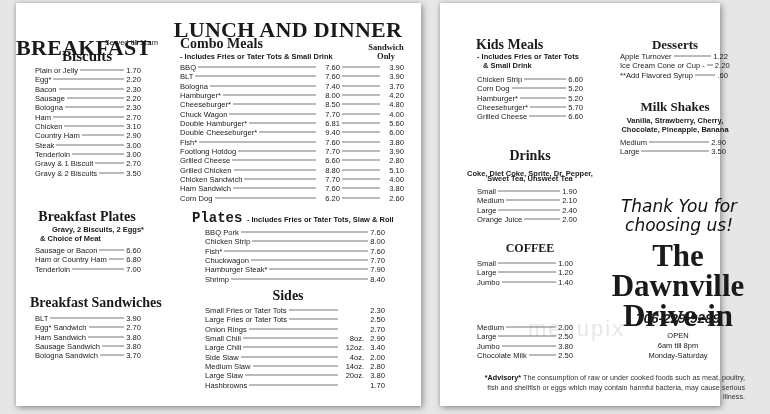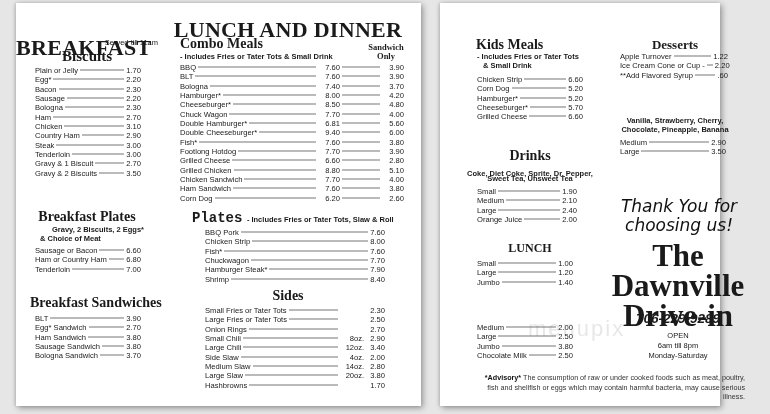--- a/index.html
+++ b/index.html
@@ -425,21 +425,21 @@
         <span class="dots"></span>
         <span class="price">2.40</span>
       </div>
       <div class="row">
         <span class="name">Orange Juice</span>
         <span class="dots"></span>
         <span class="price">2.00</span>
       </div>
     </div>
 
-  <div class="abs serif sec-title center" style="left:20px;top:238px;width:140px;font-size:12px;">LUNCH</div>
+  <div class="abs serif sec-title center" style="left:20px;top:238px;width:140px;font-size:12px;">COFFEE</div>
   <div class="rows" style="left:37px;top:256px;width:96px;" id="coffee-rows">
       <div class="row">
         <span class="name">Small</span>
         <span class="dots"></span>
         <span class="price">1.00</span>
       </div>
       <div class="row">
         <span class="name">Large</span>
         <span class="dots"></span>
         <span class="price">1.20</span>
@@ -486,20 +486,21 @@
         <span class="dots"></span>
         <span class="price">2.20</span>
       </div>
       <div class="row">
         <span class="name">**Add Flavored Syrup</span>
         <span class="dots"></span>
         <span class="price">.60</span>
       </div>
     </div>
 
+  <div class="abs serif sec-title center" style="left:170px;top:96px;width:130px;font-size:13px;">Milk Shakes</div>
   <div class="abs small-note center" style="left:168px;top:113px;width:134px;">Vanilla, Strawberry, Cherry,</div>
   <div class="abs small-note center" style="left:168px;top:122px;width:134px;">Chocolate, Pineapple, Banana</div>
   <div class="rows" style="left:180px;top:135px;width:106px;" id="shakes-rows">
       <div class="row">
         <span class="name">Medium</span>
         <span class="dots"></span>
         <span class="price">2.90</span>
       </div>
       <div class="row">
         <span class="name">Large</span>

